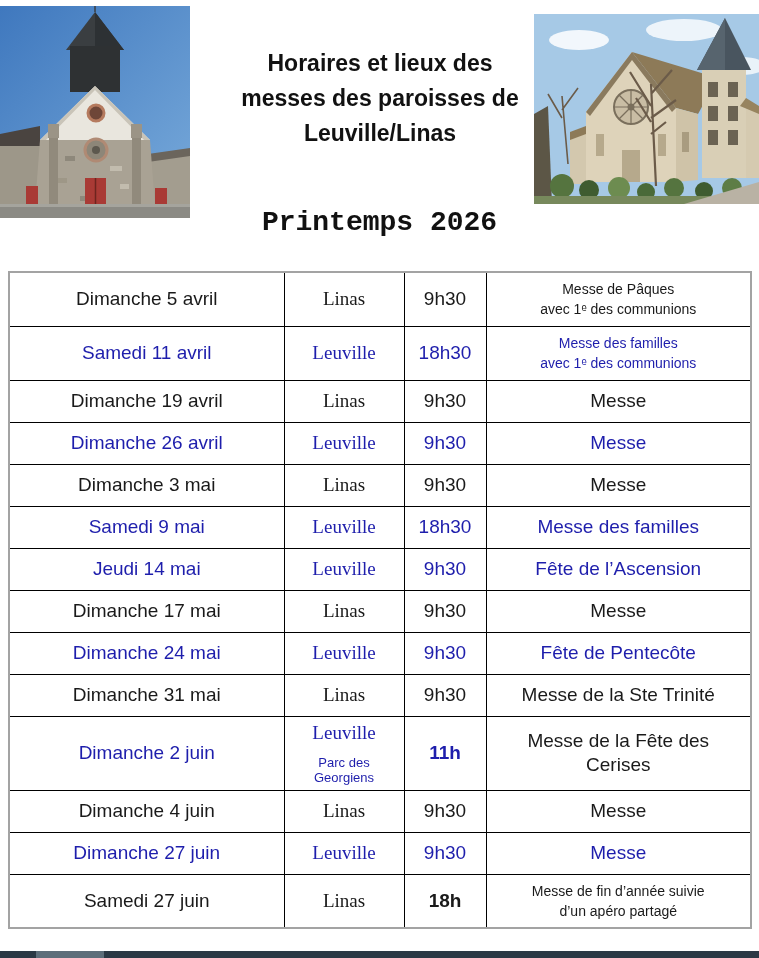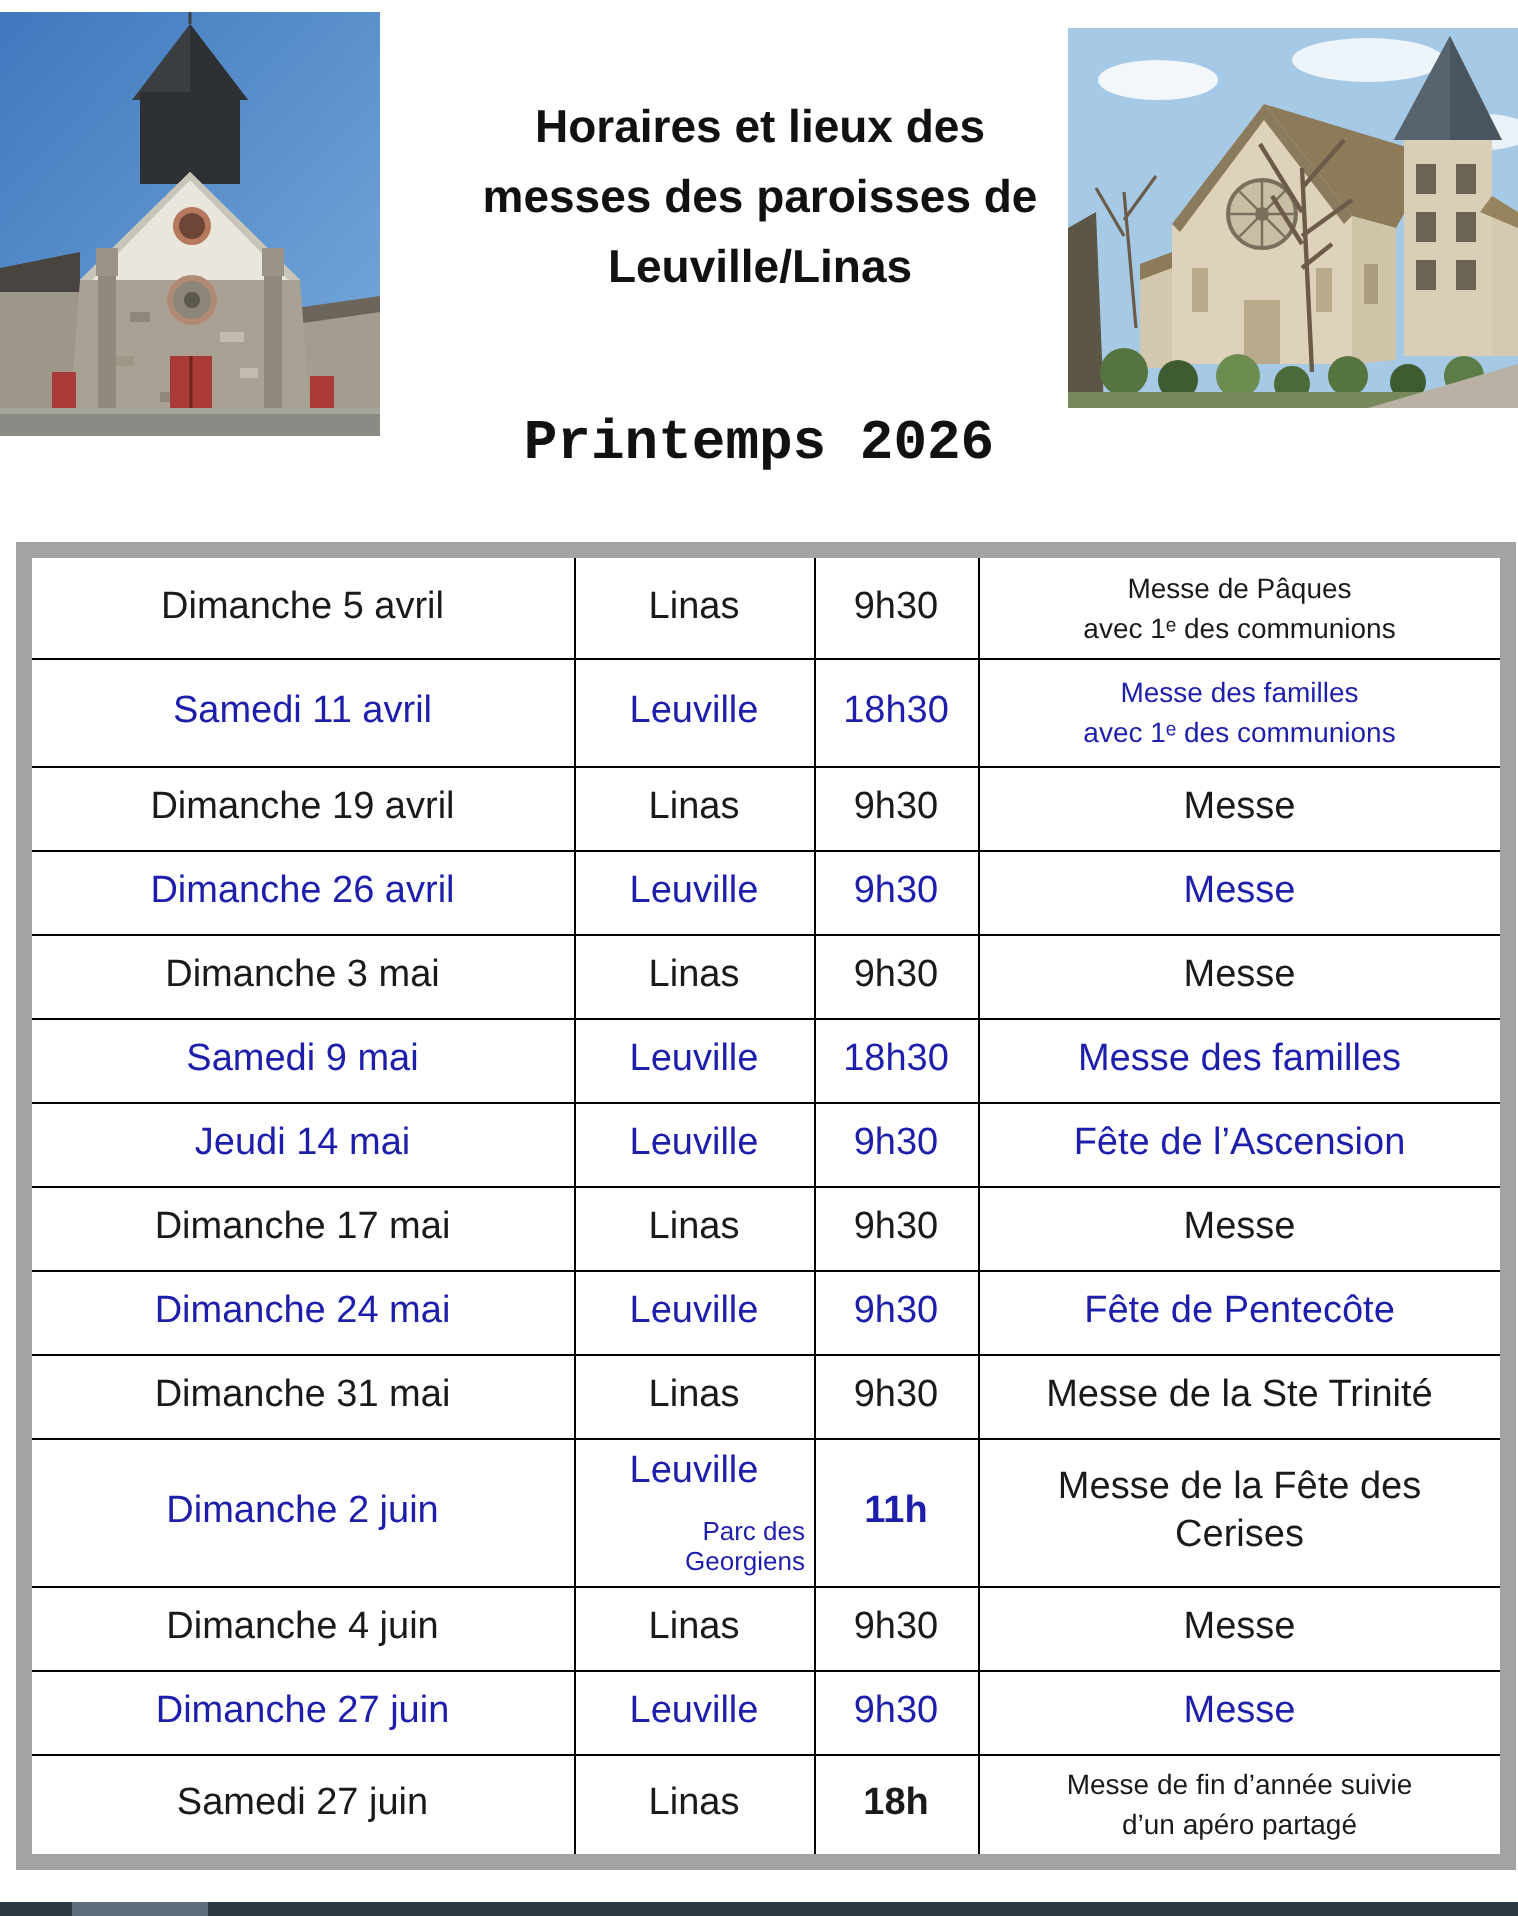--- a/index.html
+++ b/index.html
@@ -28,40 +28,40 @@
     line-height: 35px; color: #111; white-space: pre-line; margin-top: 32px;
   }
   .season {
     position: absolute; left: 0; top: 207px; width: 759px;
     text-align: center; font-weight: bold; font-size: 28px; color: #111; font-family: Liberation Mono, monospace;
   }
 
   table.schedule {
     position: absolute; left: 8px; top: 271px; width: 742px;
     border-collapse: collapse; table-layout: fixed;
-    border: 8px solid #a3a3a3;
+    border: 2px solid #a3a3a3;
   }
   table.schedule td {
     border: 1.5px solid #000;
     text-align: center; vertical-align: middle;
     font-size: 19px; padding: 0 4px;
     color: var(--ink);
   }
   tr.c-blue td  { color: var(--blue); }
   tr.c-black td { color: var(--ink); }
   tr.s-normal td { height: 42px; }
   tr.s-tall td   { height: 54px; }
   tr.s-xl td     { height: 74px; }
 
   .col-desc { white-space: pre-line; line-height: 24px; }
   .col-desc.small { font-size: 14px; line-height: 20px; }
   .col-desc.text-black { color: var(--ink) !important; }
   .col-time.bold { font-weight: bold; }
-  .place-name { line-height: 22px; }
-  .place-note { font-size: 13px; line-height: 15px; margin-top: 11px; text-align: right; }
+  .place-name { line-height: 22px; font-family: Liberation Serif, serif; }
+  .place-note { font-size: 13px; line-height: 15px; margin-top: 11px; }
 
   .bottom-bar {
     position: absolute; left: 0; bottom: 0; width: 759px; height: 7px;
     background: var(--bar-dark);
   }
   .bottom-bar-light {
     position: absolute; left: 36px; top: 0; width: 68px; height: 100%;
     background: var(--bar-light);
   }
 </style>

